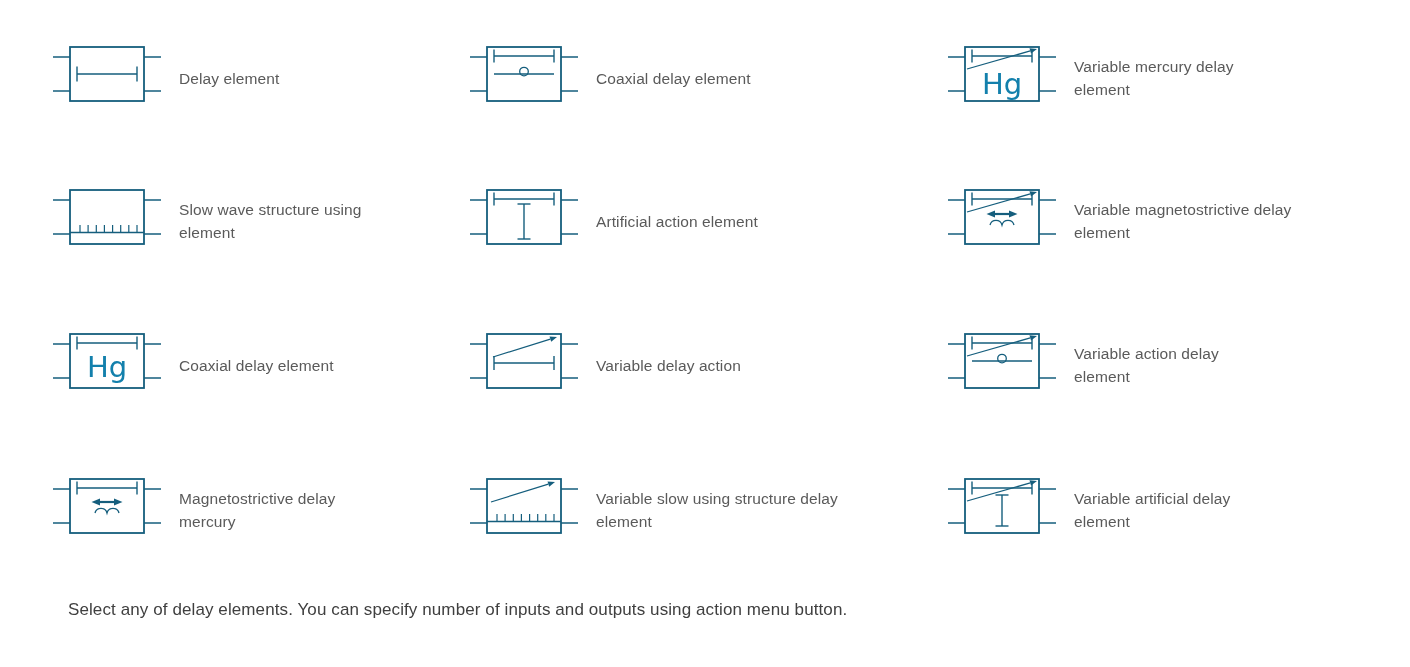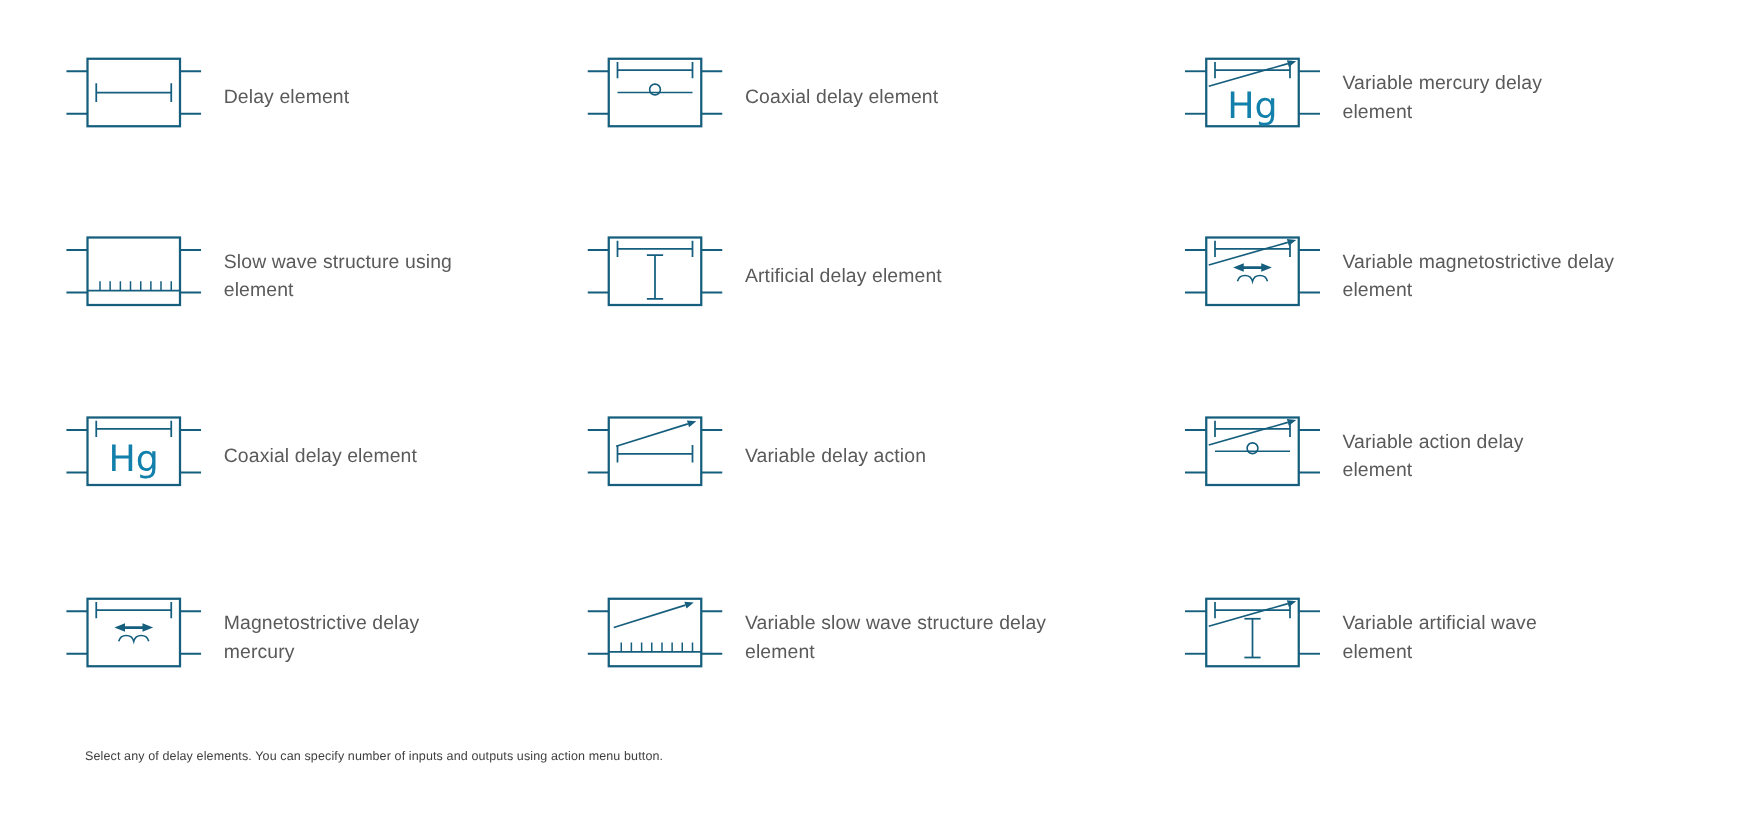--- a/index.html
+++ b/index.html
@@ -12,21 +12,21 @@
   .r0{top:44px}.r1{top:187px}.r2{top:331px}.r3{top:476px}
   .sym{position:absolute;left:0;top:0;width:108px;height:60px;display:block;}
   .sym svg{display:block}
   .label{
     position:absolute;left:126px;top:50%;
     transform:translateY(-50%) translateY(4px);
     font-size:15.5px;line-height:23px;color:var(--label,#5a5a5a);
     white-space:pre-line;width:300px;letter-spacing:.1px;
   }
   .caption{
-    position:absolute;left:68px;top:600px;font-size:10px;
+    position:absolute;left:68px;top:600px;font-size:17px;
     color:var(--caption,#3f3f3f);letter-spacing:.1px;
   }
 </style>
 </head>
 <body>
 
 <div class="stage" style="--bg: #FFFFFF; --label: #5A5A5A; --caption: #3F3F3F;">
 
   <div class="item r0 c0">
     <span class="sym">
@@ -111,21 +111,21 @@
           <line x1="91" y1="13" x2="108" y2="13" stroke="#155E7D" stroke-width="1.5"></line>
           <line x1="91" y1="47" x2="108" y2="47" stroke="#155E7D" stroke-width="1.5"></line>
           <line x1="24" y1="12" x2="84" y2="12" stroke="#155E7D" stroke-width="1.4"></line>
           <line x1="24" y1="5.5" x2="24" y2="18.5" stroke="#155E7D" stroke-width="1.4"></line>
           <line x1="84" y1="5.5" x2="84" y2="18.5" stroke="#155E7D" stroke-width="1.4"></line>
           <line x1="54" y1="17" x2="54" y2="52" stroke="#155E7D" stroke-width="1.4"></line>
           <line x1="47.5" y1="17" x2="60.5" y2="17" stroke="#155E7D" stroke-width="1.4"></line>
           <line x1="47.5" y1="52" x2="60.5" y2="52" stroke="#155E7D" stroke-width="1.4"></line>
         </svg>
       </span>
-    <span class="label">Artificial delay element</span>
+    <span class="label">Artificial action element</span>
   </div>
   <div class="item r1 c2">
     <span class="sym">
         <svg viewBox="0 0 108 60" width="108" height="60">
           <rect x="17" y="3" width="74" height="54" fill="#fff" stroke="#155E7D" stroke-width="1.8"></rect>
           <line x1="0" y1="13" x2="17" y2="13" stroke="#155E7D" stroke-width="1.5"></line>
           <line x1="0" y1="47" x2="17" y2="47" stroke="#155E7D" stroke-width="1.5"></line>
           <line x1="91" y1="13" x2="108" y2="13" stroke="#155E7D" stroke-width="1.5"></line>
           <line x1="91" y1="47" x2="108" y2="47" stroke="#155E7D" stroke-width="1.5"></line>
           <line x1="24" y1="12" x2="84" y2="12" stroke="#155E7D" stroke-width="1.4"></line>
@@ -231,39 +231,39 @@
           <line x1="27.0" y1="45.5" x2="27.0" y2="38" stroke="#155E7D" stroke-width="1.2"></line>
           <line x1="35.1" y1="45.5" x2="35.1" y2="38" stroke="#155E7D" stroke-width="1.2"></line>
           <line x1="43.3" y1="45.5" x2="43.3" y2="38" stroke="#155E7D" stroke-width="1.2"></line>
           <line x1="51.4" y1="45.5" x2="51.4" y2="38" stroke="#155E7D" stroke-width="1.2"></line>
           <line x1="59.6" y1="45.5" x2="59.6" y2="38" stroke="#155E7D" stroke-width="1.2"></line>
           <line x1="67.7" y1="45.5" x2="67.7" y2="38" stroke="#155E7D" stroke-width="1.2"></line>
           <line x1="75.8" y1="45.5" x2="75.8" y2="38" stroke="#155E7D" stroke-width="1.2"></line>
           <line x1="84.0" y1="45.5" x2="84.0" y2="38" stroke="#155E7D" stroke-width="1.2"></line>
         </svg>
       </span>
-    <span class="label">Variable slow wave structure delay
+    <span class="label">Variable slow using structure delay
 element</span>
   </div>
   <div class="item r3 c2">
     <span class="sym">
         <svg viewBox="0 0 108 60" width="108" height="60">
           <rect x="17" y="3" width="74" height="54" fill="#fff" stroke="#155E7D" stroke-width="1.8"></rect>
           <line x1="0" y1="13" x2="17" y2="13" stroke="#155E7D" stroke-width="1.5"></line>
           <line x1="0" y1="47" x2="17" y2="47" stroke="#155E7D" stroke-width="1.5"></line>
           <line x1="91" y1="13" x2="108" y2="13" stroke="#155E7D" stroke-width="1.5"></line>
           <line x1="91" y1="47" x2="108" y2="47" stroke="#155E7D" stroke-width="1.5"></line>
           <line x1="24" y1="12" x2="84" y2="12" stroke="#155E7D" stroke-width="1.4"></line>
           <line x1="24" y1="5.5" x2="24" y2="18.5" stroke="#155E7D" stroke-width="1.4"></line>
           <line x1="84" y1="5.5" x2="84" y2="18.5" stroke="#155E7D" stroke-width="1.4"></line>
           <line x1="19" y1="25" x2="82.3" y2="6.9" stroke="#155E7D" stroke-width="1.3"></line>
           <polygon points="89,5 81.5,4.2 83.0,9.6" fill="#155E7D"></polygon>
           <line x1="54" y1="19" x2="54" y2="50" stroke="#155E7D" stroke-width="1.4"></line>
           <line x1="47.5" y1="19" x2="60.5" y2="19" stroke="#155E7D" stroke-width="1.4"></line>
           <line x1="47.5" y1="50" x2="60.5" y2="50" stroke="#155E7D" stroke-width="1.4"></line>
         </svg>
       </span>
-    <span class="label">Variable artificial wave
+    <span class="label">Variable artificial delay
 element</span>
   </div>
 
   <div class="caption">Select any of delay elements. You can specify number of inputs and outputs using action menu button.</div>
 </div>
 
 </body></html>

